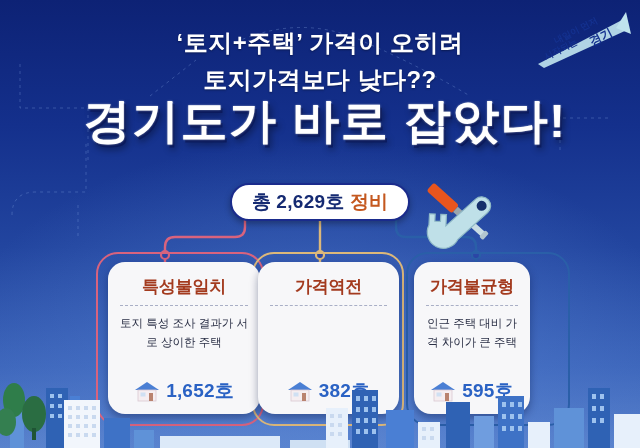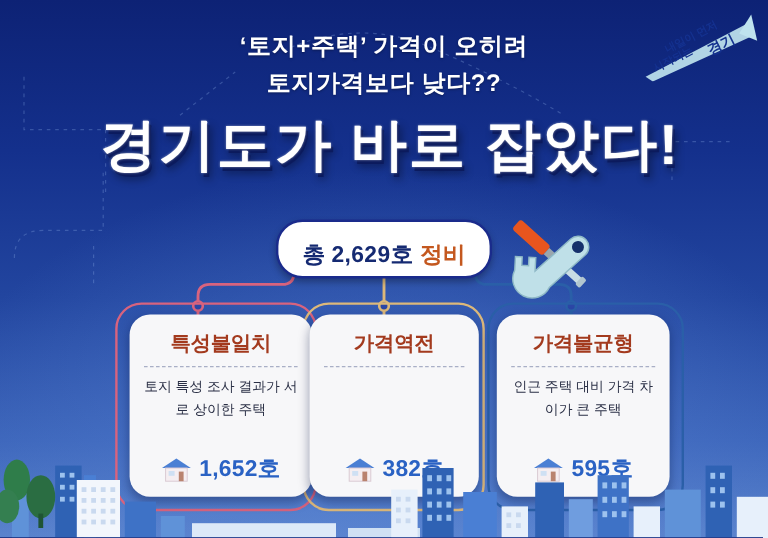--- a/index.html
+++ b/index.html
@@ -23,21 +23,21 @@
 
   
   .logo { position:absolute; right:6px; top:10px; width:104px; height:58px; }
 
   
   .subhead {
     position: absolute;
     left: 0; right: 0; top: 24px;
     text-align: center;
     color: #ffffff;
-    font-size: 20px;
+    font-size: 24px;
     font-weight: bold;
     line-height: 1.55;
     letter-spacing: 0.5px;
     text-shadow: 0 1px 2px rgba(0,0,0,0.35);
   }
   .subhead .l2 { display:block; }
 
   
   .headline {
     position: absolute;
@@ -55,21 +55,21 @@
     padding-left: 10px;
   }
 
   
   .badge-wrap { position:absolute; left:0; right:0; top:183px; text-align:center; }
   .badge {
     display: inline-block;
     background: #ffffff;
     border: 2px solid #1a2b8c;
     border-radius: 22px;
-    padding: 18px 20px 6px 20px;
+    padding: 7px 20px 6px 20px;
     font-size: 19px;
     font-weight: bold;
     line-height: 1.1;
     box-shadow: 0 3px 6px rgba(0,0,0,0.30);
     white-space: nowrap;
   }
   .badge .k { color:#152a72; }
   .badge .num { color:#152a72; letter-spacing:0.3px; }
   .badge .act { color:#c4581f; }
 
@@ -226,21 +226,21 @@
       <svg width="26" height="22" viewBox="0 0 26 22">
         <polygon points="13,2 25,10 1,10" fill="#4a7fd4"></polygon>
         <rect x="4" y="10" width="18" height="11" fill="#f5eef1" stroke="#d9c9d2" stroke-width="0.8"></rect>
         <rect x="6.5" y="12.5" width="5" height="4" fill="#cfe0f3"></rect>
         <rect x="15" y="13" width="4" height="8" fill="#b9836f"></rect>
       </svg>
       <span class="val">382호</span>
     </div>
   </div>
 
-  <div class="card" style="left:414px; width:144px;">
+  <div class="card" style="left:414px; width:116px;">
     <div class="title" style="color:#a33a1e;">가격불균형</div>
     <div class="rule"></div>
     <div class="body">인근 주택 대비 가격 차이가 큰 주택</div>
     <div class="figure">
       <svg width="26" height="22" viewBox="0 0 26 22">
         <polygon points="13,2 25,10 1,10" fill="#4a7fd4"></polygon>
         <rect x="4" y="10" width="18" height="11" fill="#f5eef1" stroke="#d9c9d2" stroke-width="0.8"></rect>
         <rect x="6.5" y="12.5" width="5" height="4" fill="#cfe0f3"></rect>
         <rect x="15" y="13" width="4" height="8" fill="#b9836f"></rect>
       </svg>

